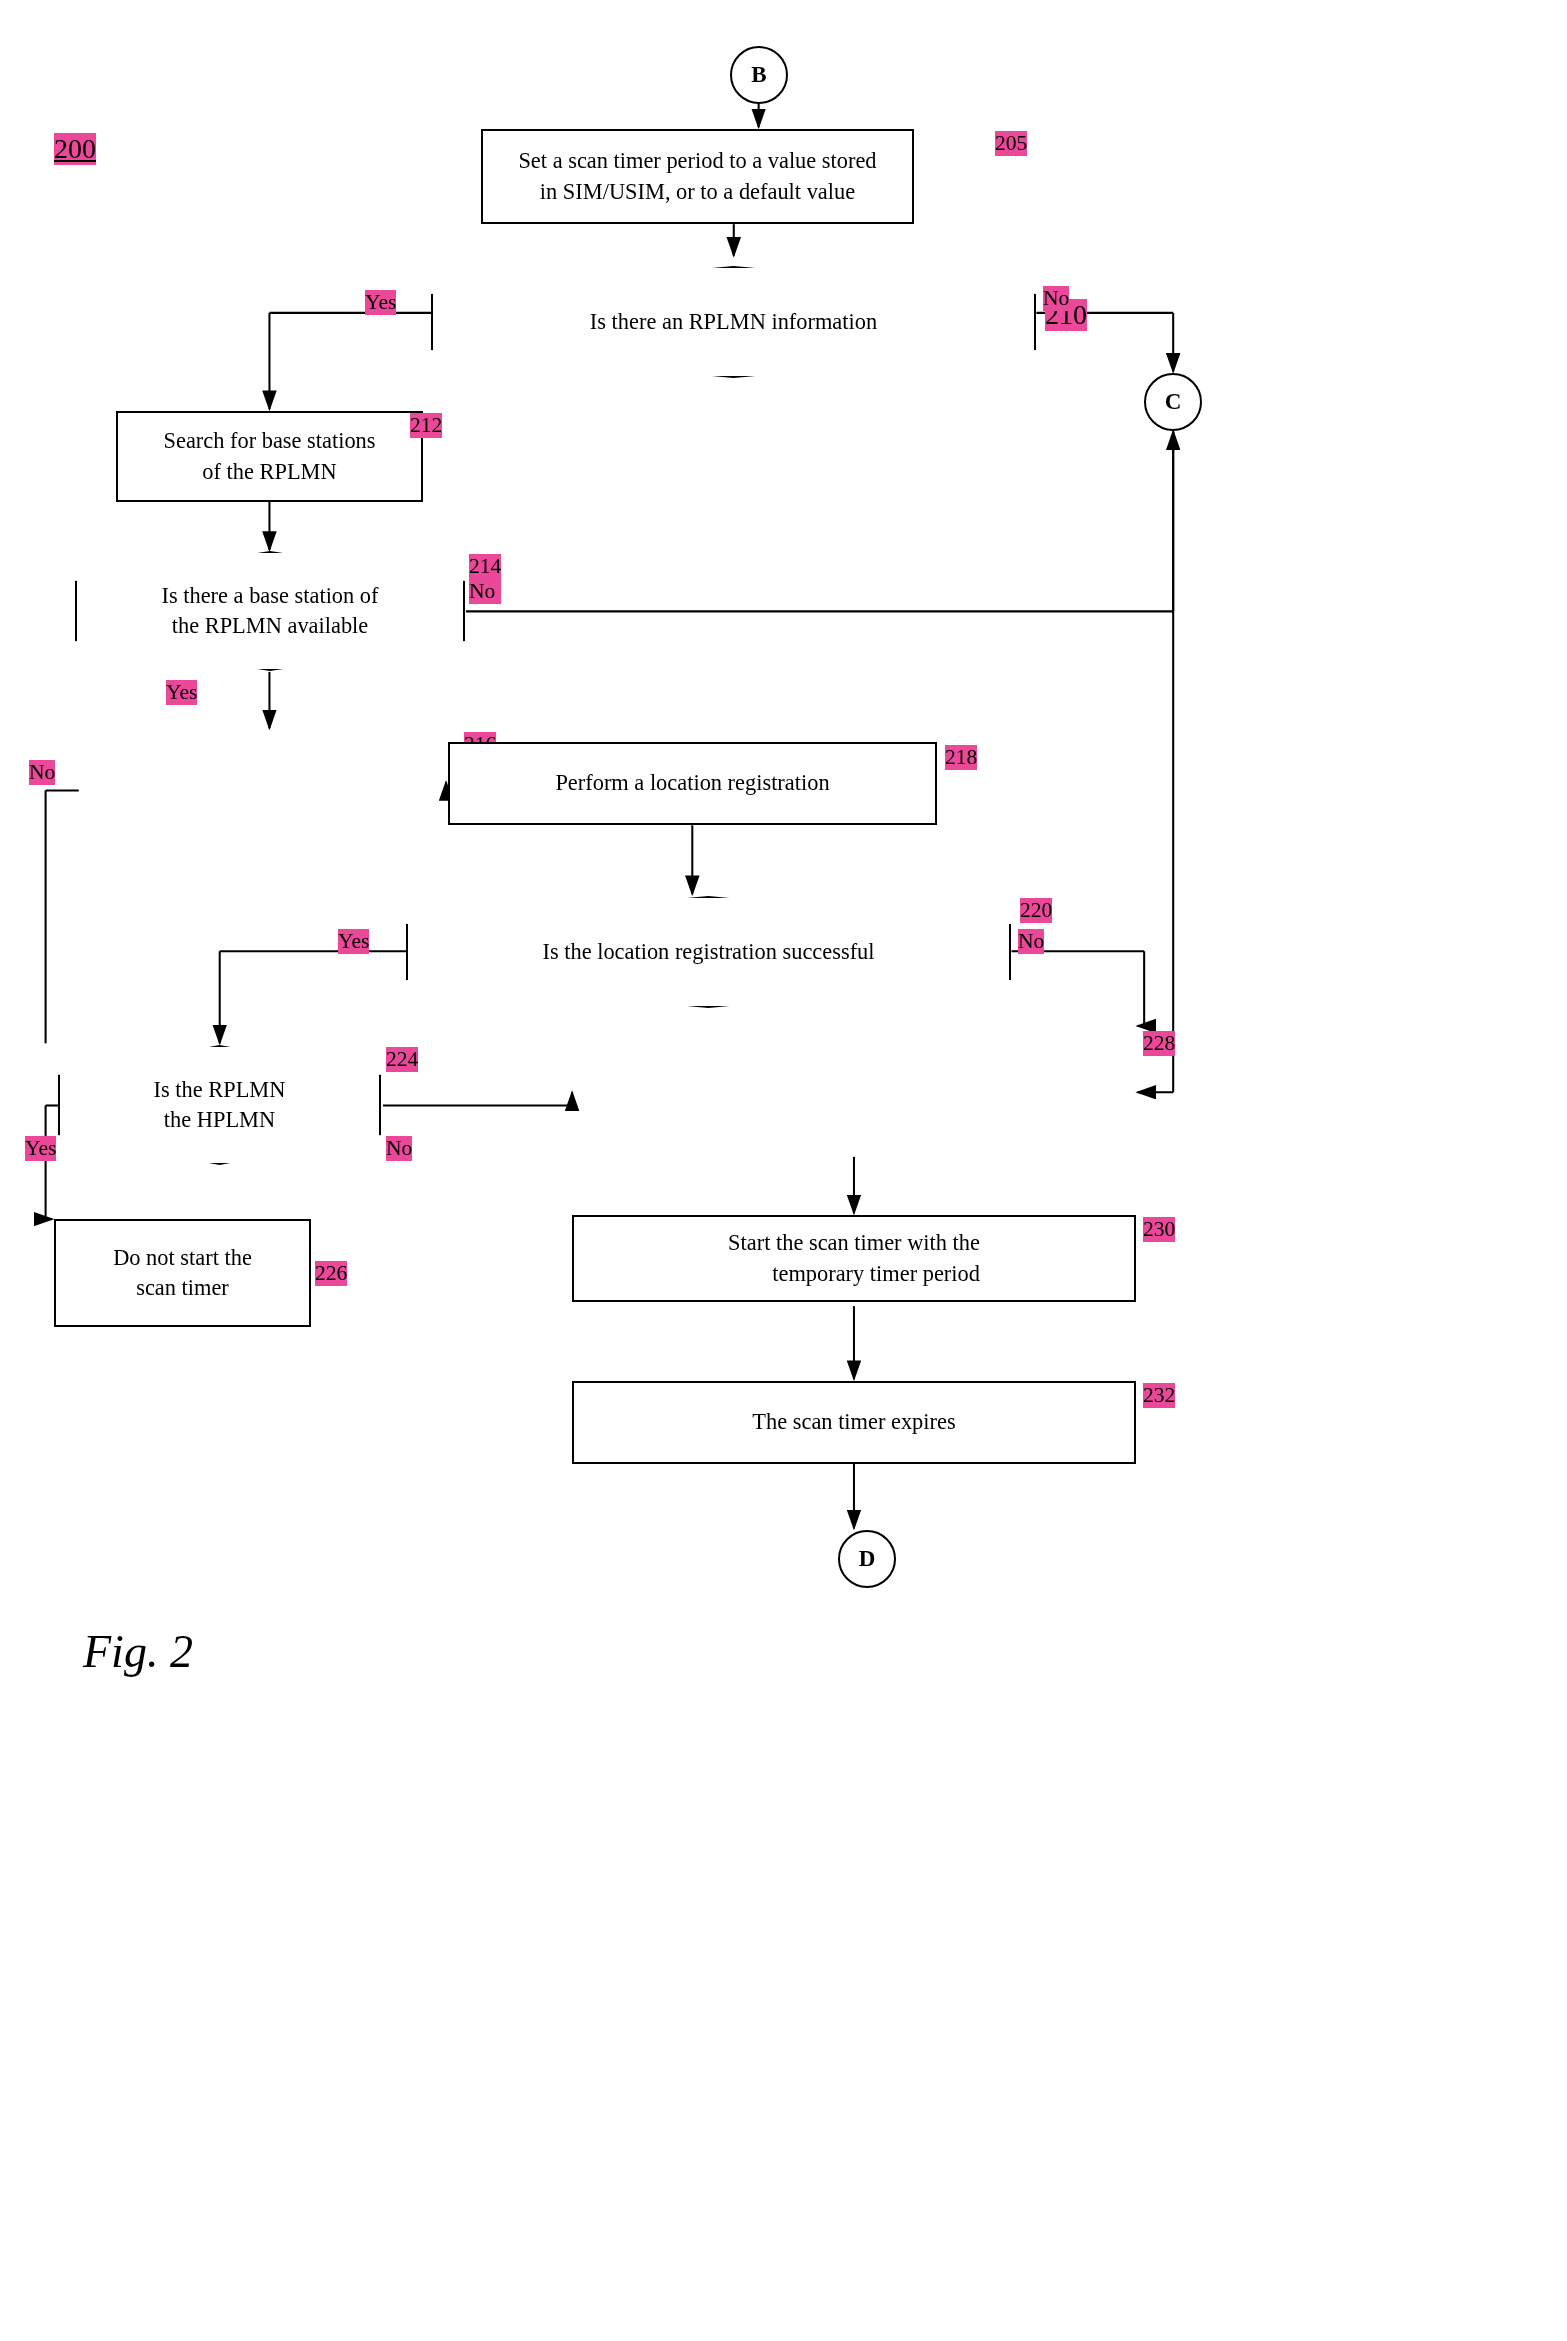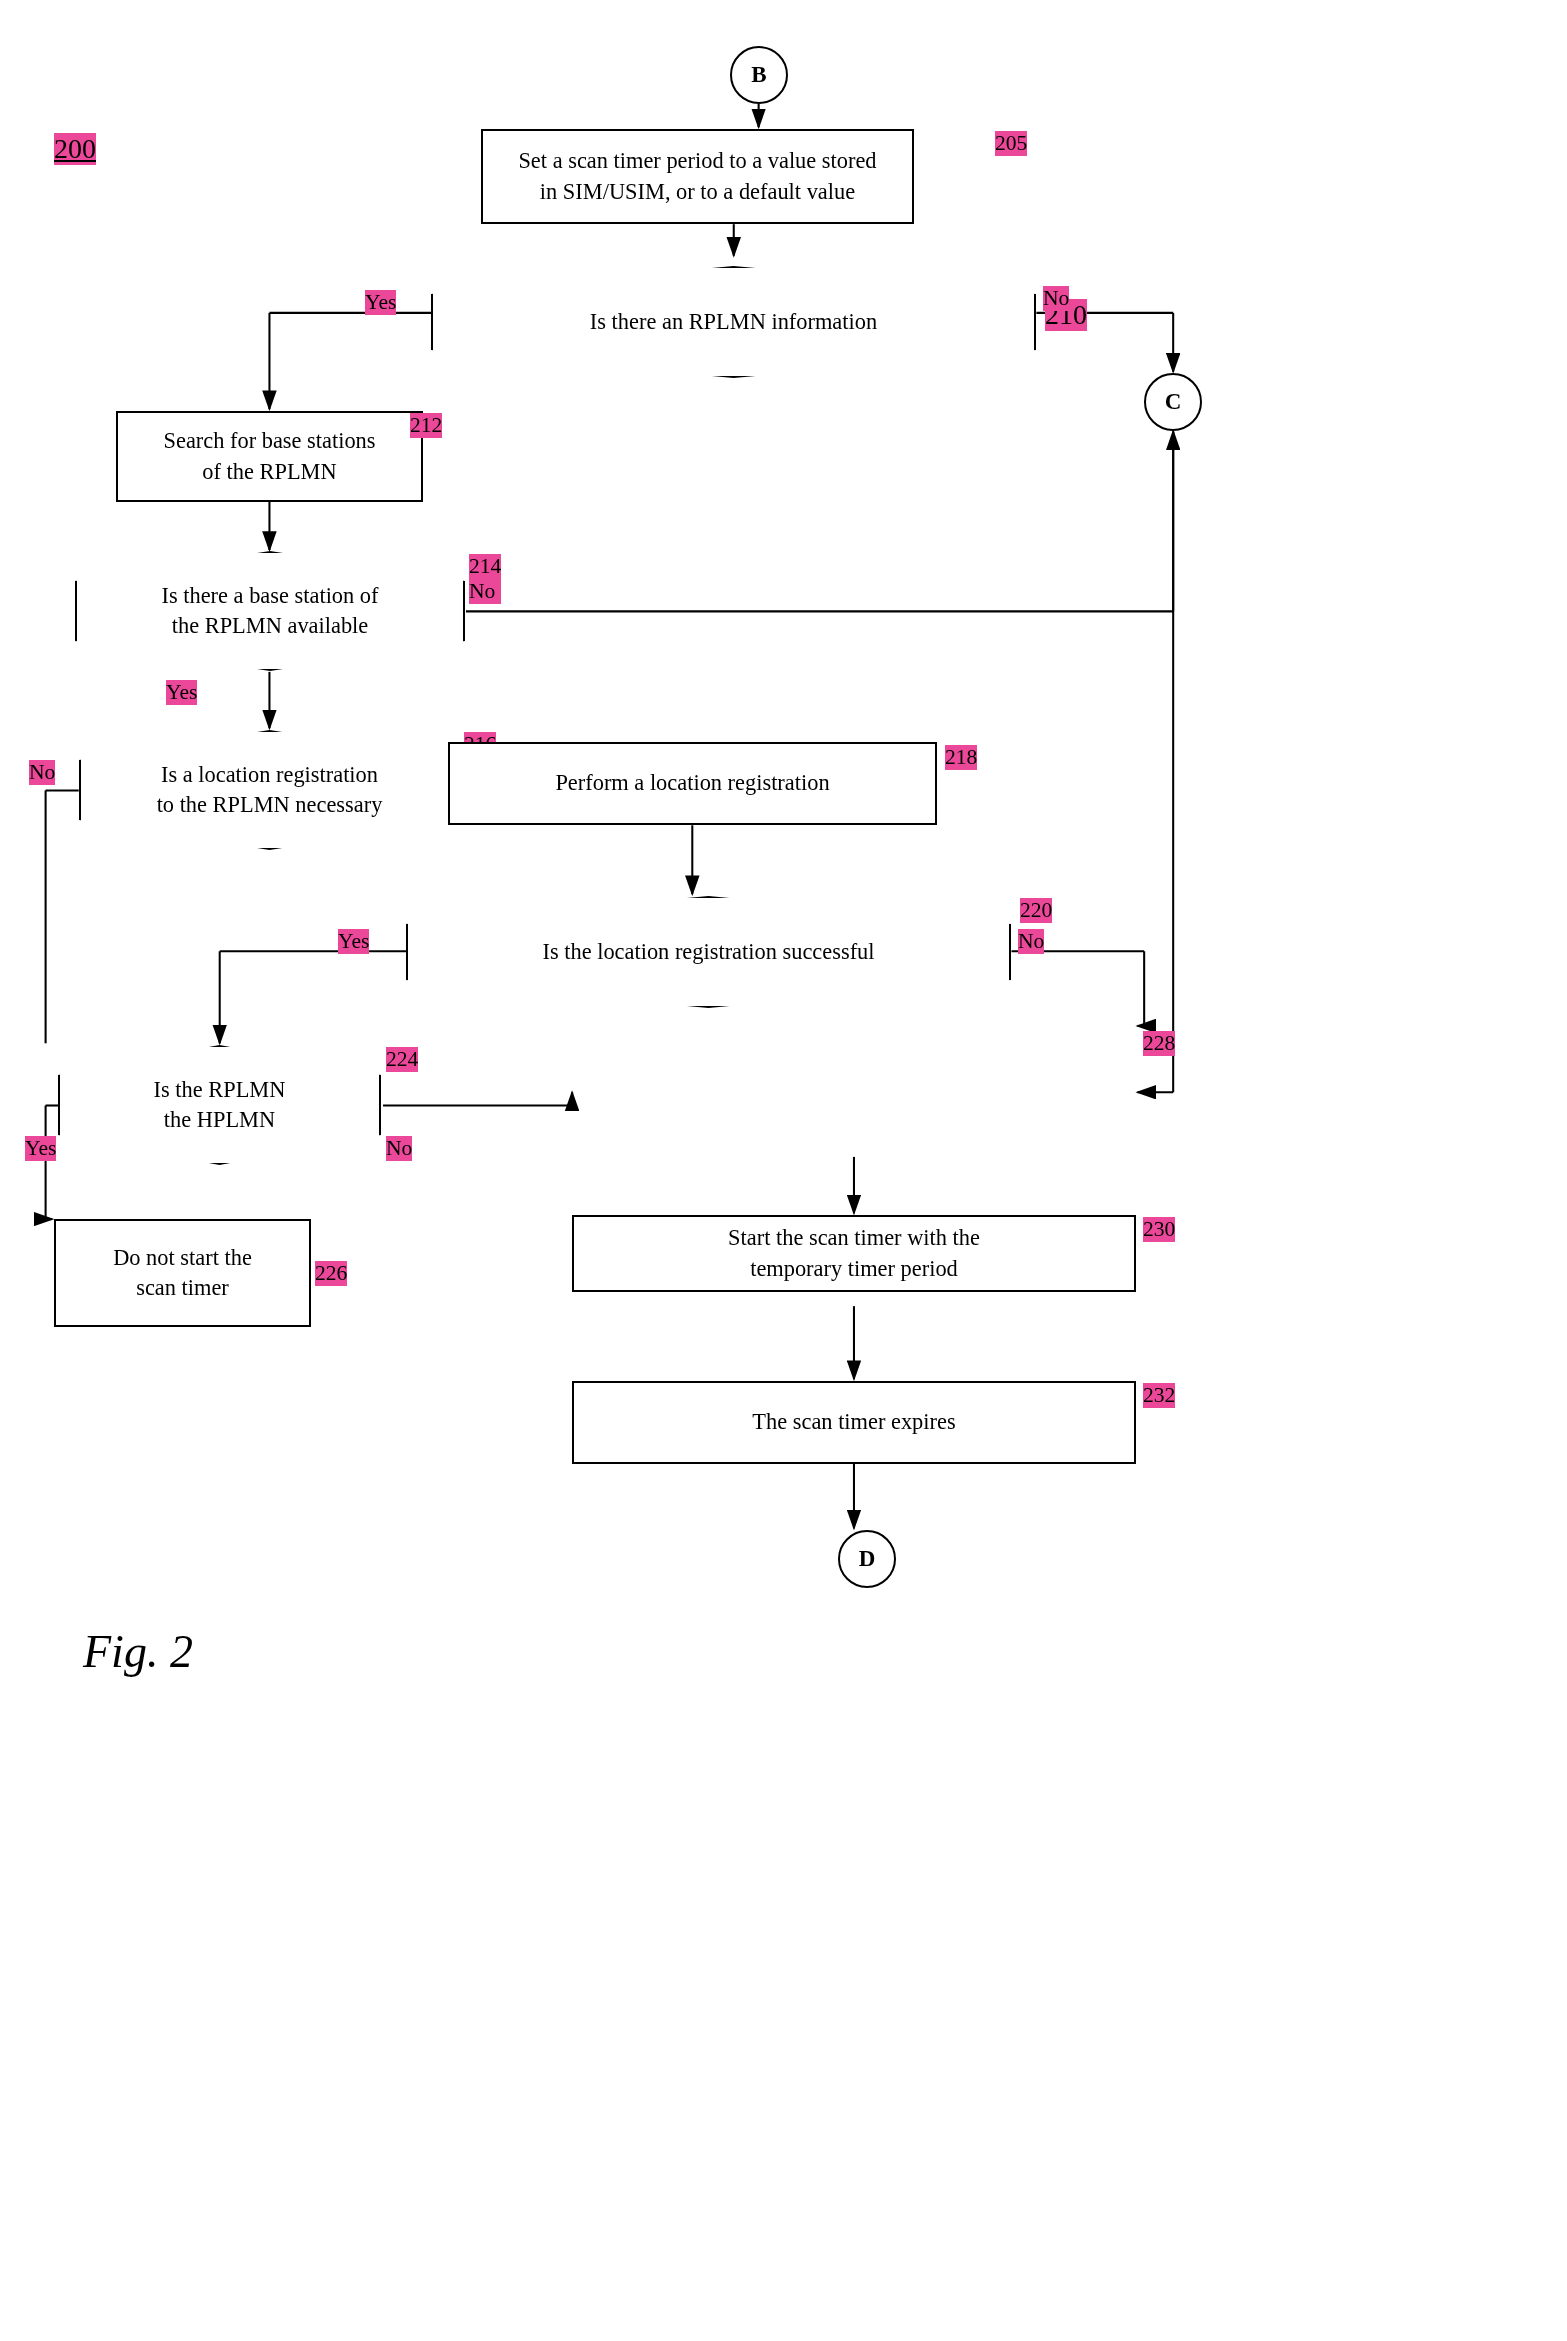--- a/index.html
+++ b/index.html
@@ -170,23 +170,20 @@
   </div>
   <div class="label" style="left:410px; top:413px; font-size:21.6px;">212</div>
 
   <div class="diamond" style="left:75px; top:551px; width:390px; height:120px;">
     <span>Is there a base station of<br>the RPLMN available</span>
   </div>
   <div class="label" style="left:469px; top:554px; font-size:21.6px;">214<br>No</div>
 
   <div class="label" style="left:166px; top:680px;">Yes</div>
 
-  <div class="diamond" style="left:79px; top:730px; width:381px; height:120px;">
-    <span>Is a location registration<br>to the RPLMN necessary</span>
-  </div>
   <div class="label" style="left:464px; top:732px; font-size:21.6px;">216</div>
 
   <div class="label" style="left:469px; top:760px;">Yes</div>
 
   <div class="label" style="left:29px; top:760px;">No</div>
 
   <div class="rect-box" style="left:448px; top:742px; width:489px; height:83px;">
     <span>Perform a location registration</span>
   </div>
   <div class="label" style="left:945px; top:745px; font-size:21.6px;">218</div>
@@ -209,21 +206,21 @@
 
   <div class="label" style="left:386px; top:1136px;">No</div>
 
   <div class="rect-box" style="left:54px; top:1219px; width:257px; height:108px;">
     <span>Do not start the<br>scan timer</span>
   </div>
   <div class="label" style="left:315px; top:1261px; font-size:21.6px;">226</div>
 
   <div class="label" style="left:1143px; top:1031px; font-size:21.6px;">228</div>
 
-  <div class="rect-box" style="left:572px; top:1215px; width:564px; height:77px;">
+  <div class="rect-box" style="left:572px; top:1215px; width:564px; height:87px;text-align:right;">
     <span>Start the scan timer with the<br>temporary timer period</span>
   </div>
   <div class="label" style="left:1143px; top:1217px; font-size:21.6px;">230</div>
 
   <div class="rect-box" style="left:572px; top:1381px; width:564px; height:83px;">
     <span>The scan timer expires</span>
   </div>
   <div class="label" style="left:1143px; top:1383px; font-size:21.6px;">232</div>
 
   <div class="circle" style="left:1144px; top:373px; width:58px; height:58px;">

